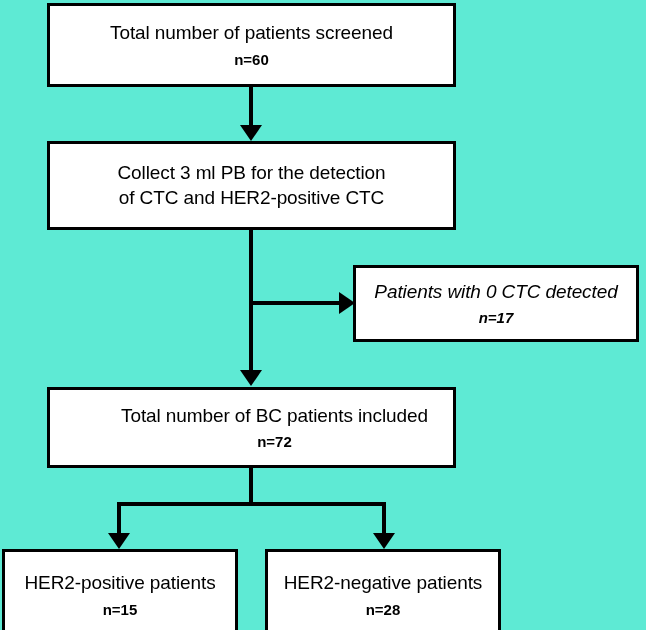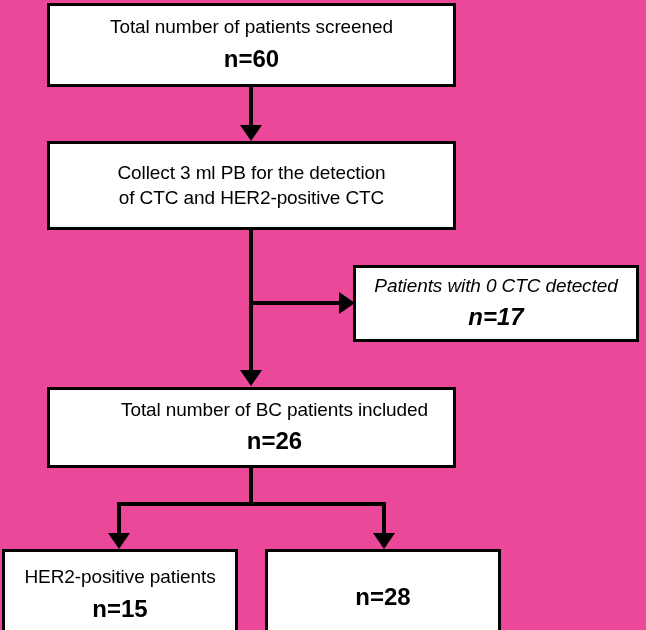--- a/index.html
+++ b/index.html
@@ -4,21 +4,21 @@
 <style>
   html, body {
     margin: 0;
     padding: 0;
     background: #ffffff;
   }
   #canvas {
     position: relative;
     width: 646px;
     height: 630px;
-    background: #ec4899;
+    background: #5eead4;
     overflow: hidden;
     font-family: "Liberation Sans", sans-serif;
     color: #000000;
   }
   .node {
     position: absolute;
     box-sizing: border-box;
     border: 3px solid #000000;
     background: #ffffff;
     display: flex;
@@ -29,21 +29,21 @@
     line-height: 1.28;
   }
   .node .line {
     display: block;
     font-size: 19px;
     letter-spacing: -0.1px;
     white-space: nowrap;
   }
   .node .count {
     display: block;
-    font-size: 24px;
+    font-size: 15px;
     font-weight: bold;
     margin-top: 4px;
   }
   .node.italic .line,
   .node.italic .count {
     font-style: italic;
     text-align: center;
   }
   .node.italic .count {
     font-weight: bold;
@@ -129,32 +129,33 @@
   <div class="hline" id="conn3-h"></div>
   <div class="arrow-right" id="conn3-head"></div>
 
   <div class="node italic" id="node-zeroctc">
     <span class="line">Patients with 0 CTC detected</span>
     <span class="count">n=17</span>
   </div>
 
   <div class="node" id="node-included">
     <span class="line">Total number of BC patients included</span>
-    <span class="count">n=26</span>
+    <span class="count">n=72</span>
   </div>
 
   <div class="vline" id="conn4-v"></div>
   <div class="hline" id="conn4-h"></div>
   <div class="vline" id="conn4-vl"></div>
   <div class="vline" id="conn4-vr"></div>
   <div class="arrow-down" id="conn4-headl"></div>
   <div class="arrow-down" id="conn4-headr"></div>
 
   <div class="node" id="node-her2pos">
     <span class="line">HER2-positive patients</span>
     <span class="count">n=15</span>
   </div>
 
   <div class="node" id="node-her2neg">
+    <span class="line">HER2-negative patients</span>
     <span class="count">n=28</span>
   </div>
 
 </div>
 
 </body></html>

